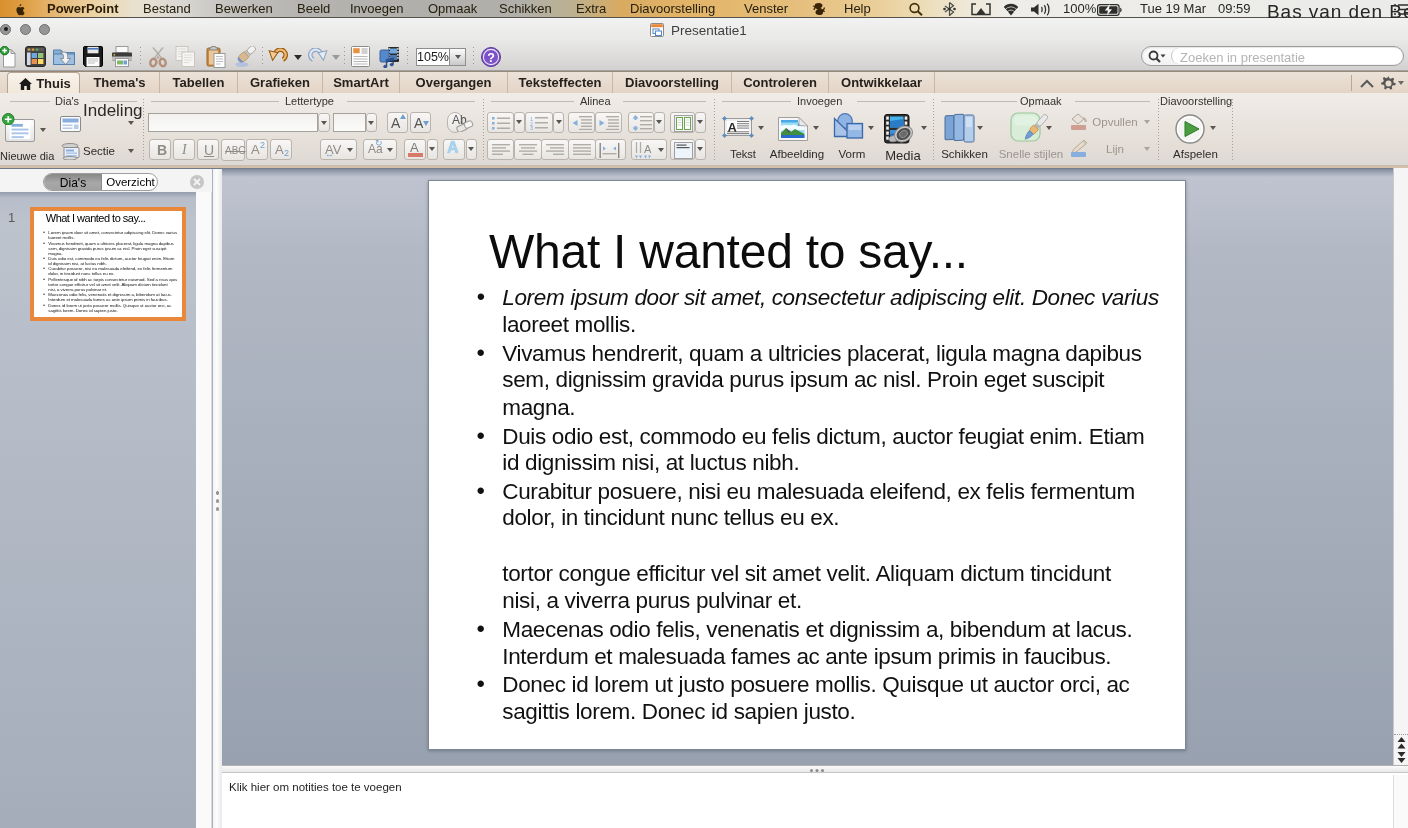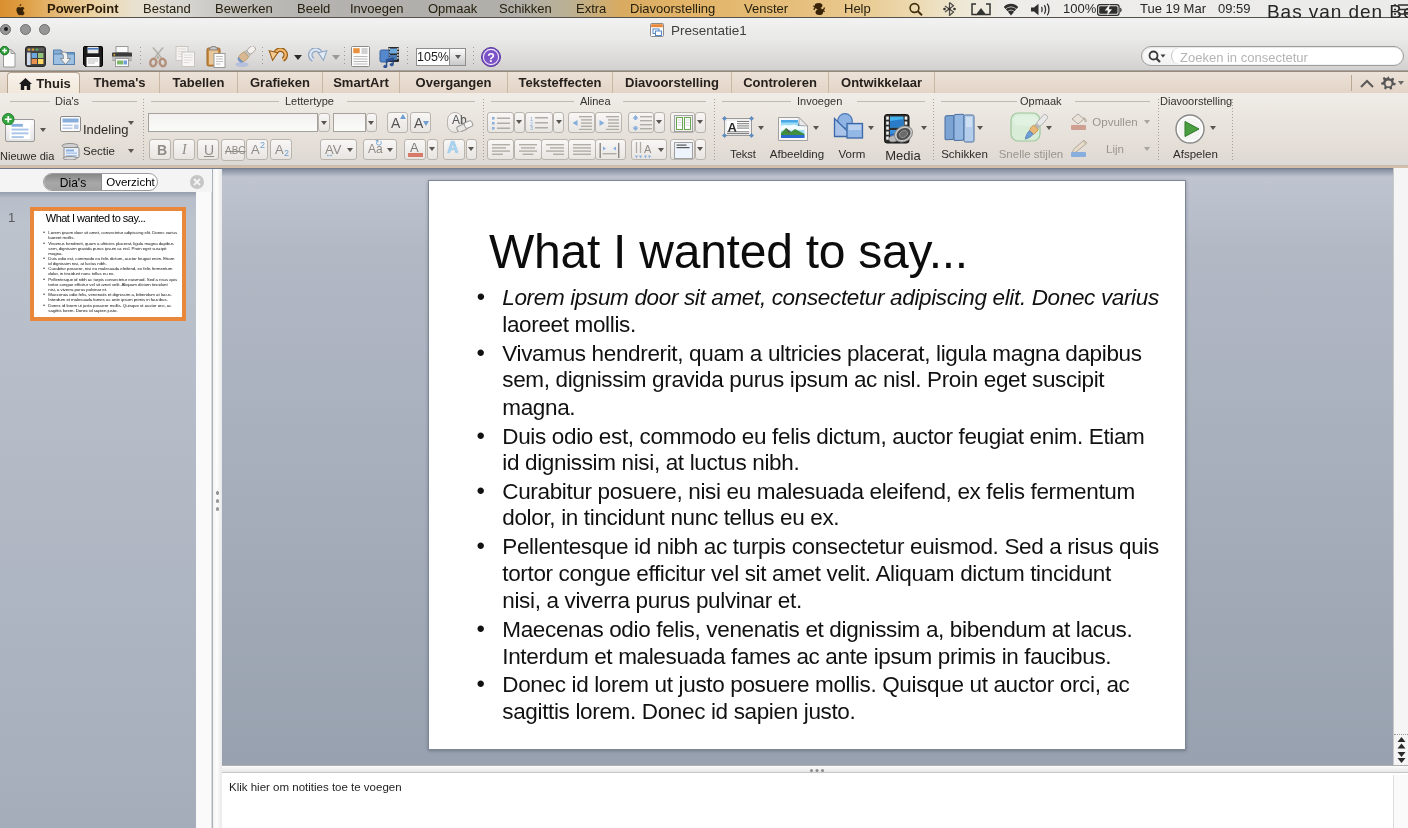--- a/index.html
+++ b/index.html
@@ -298,21 +298,21 @@
       <circle cx="10" cy="10" r="9.5" fill="none" stroke="#5a3a98" stroke-width="1"></circle>
       <text x="10" y="14.6" font-size="12.5" font-weight="bold" fill="#fff" text-anchor="middle" font-family="Liberation Sans">?</text>
     </svg>
   <div id="searchbox">
     <div class="inner"></div>
     <svg style="position:absolute;left:6px;top:3px" width="18" height="14" viewBox="0 0 18 14">
         <circle cx="5.5" cy="5.5" r="4" fill="none" stroke="#3a3a3a" stroke-width="1.8"></circle>
         <line x1="8.5" y1="8.5" x2="12" y2="12" stroke="#3a3a3a" stroke-width="2.2"></line>
         <path d="M12.5 4.5 L17.5 4.5 L15 7.5 Z" fill="#3a3a3a"></path>
       </svg>
-    <div class="ph">Zoeken in consectetur</div>
+    <div class="ph">Zoeken in presentatie</div>
   </div>
 </div>
 <div id="tabrow" class="abs">
   <div class="tab active" style="left:7px;width:73px;">
     <svg style="position:absolute;left:11px;top:5px" width="13" height="12" viewBox="0 0 13 12">
         <path d="M6.5 0 L13 6 L11.2 6 L11.2 12 L7.8 12 L7.8 8 L5.2 8 L5.2 12 L1.8 12 L1.8 6 L0 6 Z" fill="#1a1a1a"></path>
       </svg>
     <span style="margin-left:20px">Thuis</span>
   </div>
   <div class="tab" style="left:80px;width:80px;">Thema's</div>
@@ -376,21 +376,21 @@
     </svg>
   <div class="dar" style="left:40px;top:35px"></div>
   <div class="rlabel" style="left:0px;top:57px;width:52px;white-space:nowrap;">Nieuwe dia</div>
   <svg style="position:absolute;left:60px;top:23px" width="21" height="16" viewBox="0 0 21 16">
       <rect x="0.5" y="0.5" width="20" height="15" rx="1.5" fill="#fdfdfd" stroke="#8a8a8a"></rect>
       <rect x="2.5" y="2.5" width="16" height="4" fill="#88aede"></rect>
       <rect x="2.5" y="8.5" width="10" height="1.6" fill="#b8cce8"></rect>
       <rect x="2.5" y="11.5" width="10" height="1.6" fill="#b8cce8"></rect>
       <rect x="14" y="8.5" width="4.5" height="4.6" fill="#b8cce8"></rect>
     </svg>
-  <div class="rlabel" style="left:83px;top:29px;font-size:13px;">Indeling</div>
+  <div class="rlabel" style="left:83px;top:8px;font-size:17px;">Indeling</div>
   <div class="dar" style="left:128px;top:28px"></div>
   <svg style="position:absolute;left:60px;top:50px" width="21" height="17" viewBox="0 0 21 17">
       <ellipse cx="10" cy="2.8" rx="8" ry="2.3" fill="#d0d0d0" stroke="#909090"></ellipse>
       <rect x="4" y="4.5" width="15" height="10" rx="1" fill="#eaf0f8" stroke="#8a8a8a"></rect>
       <rect x="6" y="6.5" width="8" height="2" fill="#88aede"></rect>
       <rect x="6" y="9.5" width="11" height="1.4" fill="#a8c4e8"></rect>
       <rect x="6" y="12" width="11" height="1.4" fill="#a8c4e8"></rect>
       <ellipse cx="10" cy="15.2" rx="7" ry="1.8" fill="#d8d8d8" stroke="#909090"></ellipse>
     </svg>
   <div class="rlabel" style="left:83px;top:52px;font-size:11.5px;">Sectie</div>
@@ -758,21 +758,20 @@
   <div id="stitle">What I wanted to say...</div>
   <div class="bl" style="top:102.3px;font-style:italic;"><span class="bu">•</span>Lorem ipsum door sit amet, consectetur adipiscing elit. Donec varius</div>
   <div class="bl" style="top:129.9px;"><span class="bu"></span>laoreet mollis.</div>
   <div class="bl" style="top:157.6px;"><span class="bu">•</span>Vivamus hendrerit, quam a ultricies placerat, ligula magna dapibus</div>
   <div class="bl" style="top:185.2px;"><span class="bu"></span>sem, dignissim gravida purus ipsum ac nisl. Proin eget suscipit</div>
   <div class="bl" style="top:212.9px;"><span class="bu"></span>magna.</div>
   <div class="bl" style="top:240.5px;"><span class="bu">•</span>Duis odio est, commodo eu felis dictum, auctor feugiat enim. Etiam</div>
   <div class="bl" style="top:268.1px;"><span class="bu"></span>id dignissim nisi, at luctus nibh.</div>
   <div class="bl" style="top:295.8px;"><span class="bu">•</span>Curabitur posuere, nisi eu malesuada eleifend, ex felis fermentum</div>
   <div class="bl" style="top:323.4px;"><span class="bu"></span>dolor, in tincidunt nunc tellus eu ex.</div>
-  <div class="bl" style="top:351.1px;"><span class="bu">•</span>Pellentesque id nibh ac turpis consectetur euismod. Sed a risus quis</div>
   <div class="bl" style="top:378.7px;"><span class="bu"></span>tortor congue efficitur vel sit amet velit. Aliquam dictum tincidunt</div>
   <div class="bl" style="top:406.3px;"><span class="bu"></span>nisi, a viverra purus pulvinar et.</div>
   <div class="bl" style="top:434.0px;"><span class="bu">•</span>Maecenas odio felis, venenatis et dignissim a, bibendum at lacus.</div>
   <div class="bl" style="top:461.6px;"><span class="bu"></span>Interdum et malesuada fames ac ante ipsum primis in faucibus.</div>
   <div class="bl" style="top:489.3px;"><span class="bu">•</span>Donec id lorem ut justo posuere mollis. Quisque ut auctor orci, ac</div>
   <div class="bl" style="top:516.9px;"><span class="bu"></span>sagittis lorem. Donec id sapien justo.</div>
 </div>
 <div id="thumb" class="abs">
     <div class="inner">
 <div style="position:absolute;left:0;top:0;width:758px;height:570px;transform:scale(0.196,0.187);transform-origin:0 0;">

